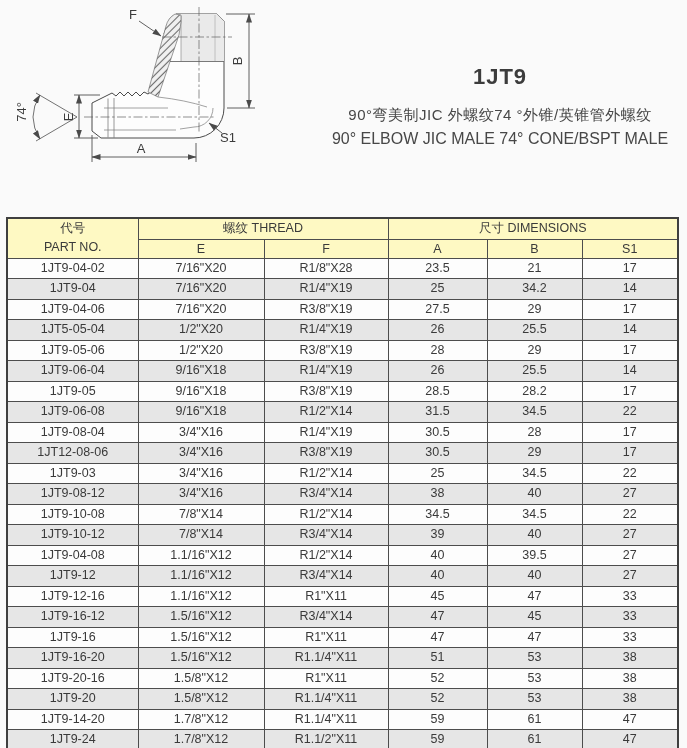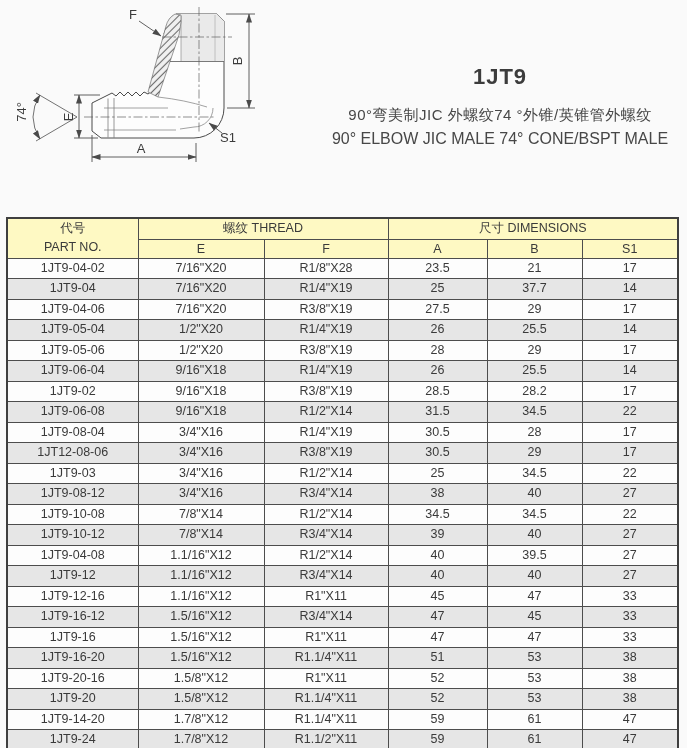--- a/index.html
+++ b/index.html
@@ -146,33 +146,33 @@
           <td>R1/8"X28</td>
           <td>23.5</td>
           <td>21</td>
           <td>17</td>
         </tr>
         <tr class="shaded">
           <td>1JT9-04</td>
           <td>7/16"X20</td>
           <td>R1/4"X19</td>
           <td>25</td>
-          <td>37.7</td>
+          <td>34.2</td>
           <td>14</td>
         </tr>
         <tr>
           <td>1JT9-04-06</td>
           <td>7/16"X20</td>
           <td>R3/8"X19</td>
           <td>27.5</td>
           <td>29</td>
           <td>17</td>
         </tr>
         <tr class="shaded">
-          <td>1JT9-05-04</td>
+          <td>1JT5-05-04</td>
           <td>1/2"X20</td>
           <td>R1/4"X19</td>
           <td>26</td>
           <td>25.5</td>
           <td>14</td>
         </tr>
         <tr>
           <td>1JT9-05-06</td>
           <td>1/2"X20</td>
           <td>R3/8"X19</td>
@@ -182,21 +182,21 @@
         </tr>
         <tr class="shaded">
           <td>1JT9-06-04</td>
           <td>9/16"X18</td>
           <td>R1/4"X19</td>
           <td>26</td>
           <td>25.5</td>
           <td>14</td>
         </tr>
         <tr>
-          <td>1JT9-02</td>
+          <td>1JT9-05</td>
           <td>9/16"X18</td>
           <td>R3/8"X19</td>
           <td>28.5</td>
           <td>28.2</td>
           <td>17</td>
         </tr>
         <tr class="shaded">
           <td>1JT9-06-08</td>
           <td>9/16"X18</td>
           <td>R1/2"X14</td>

